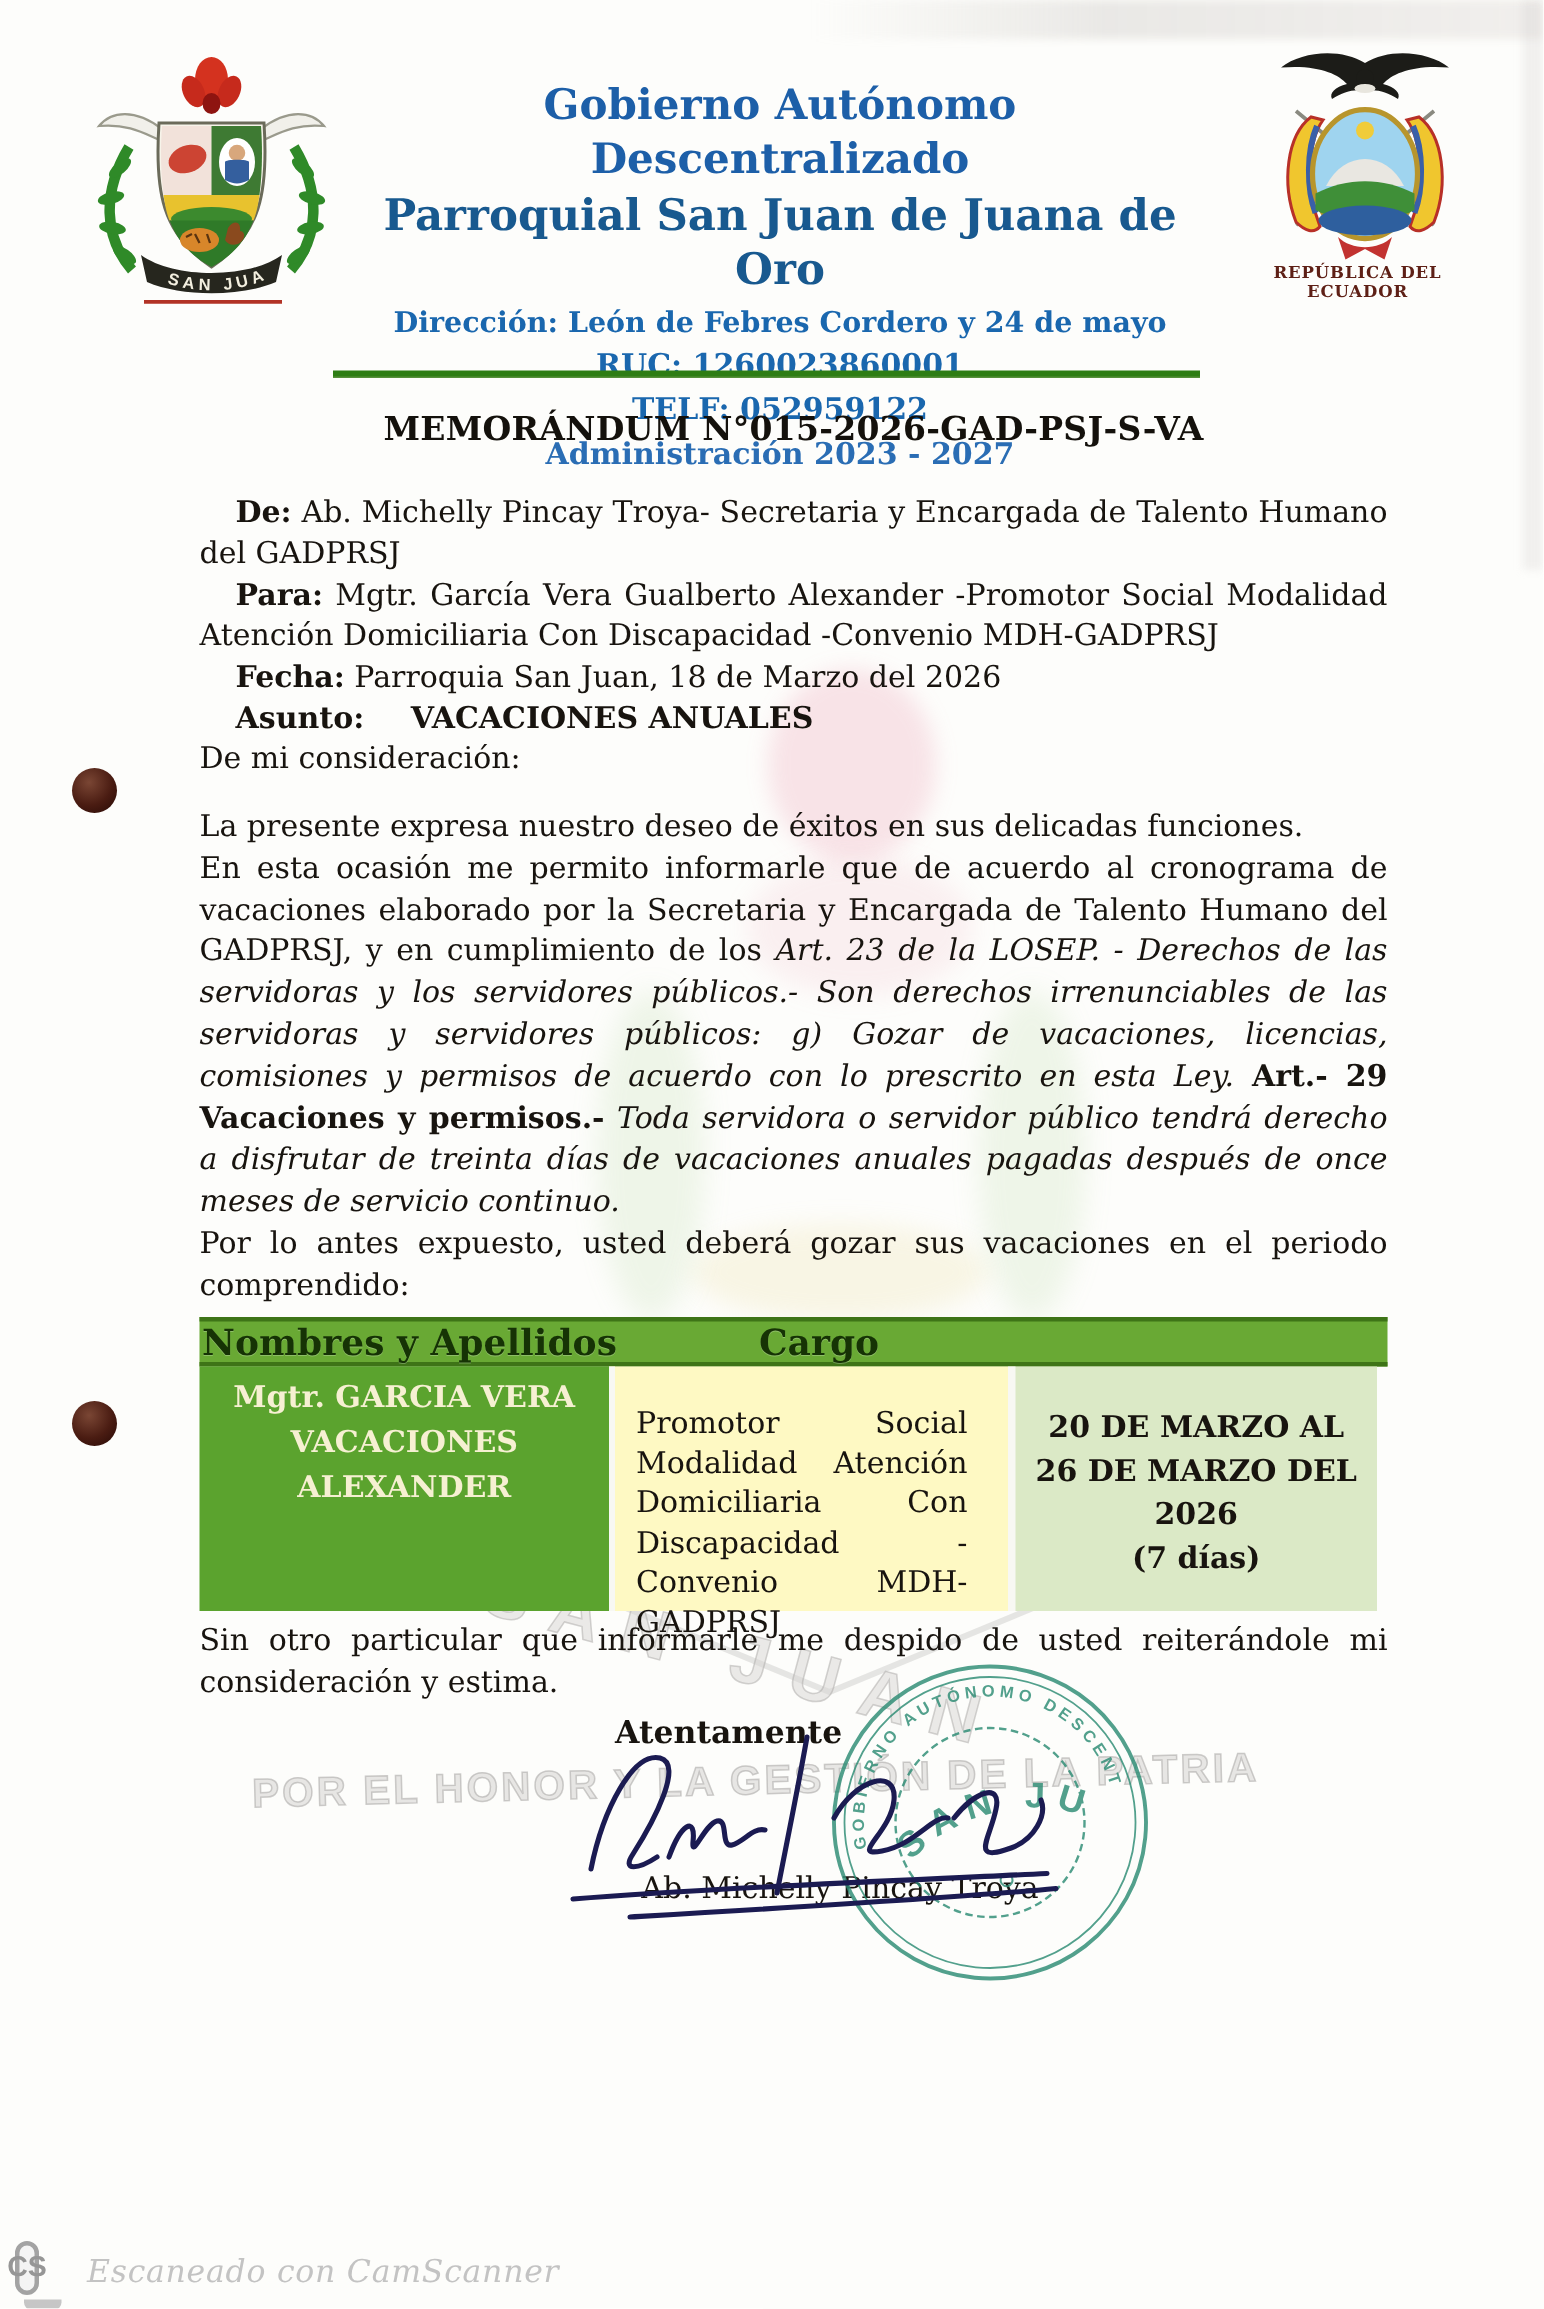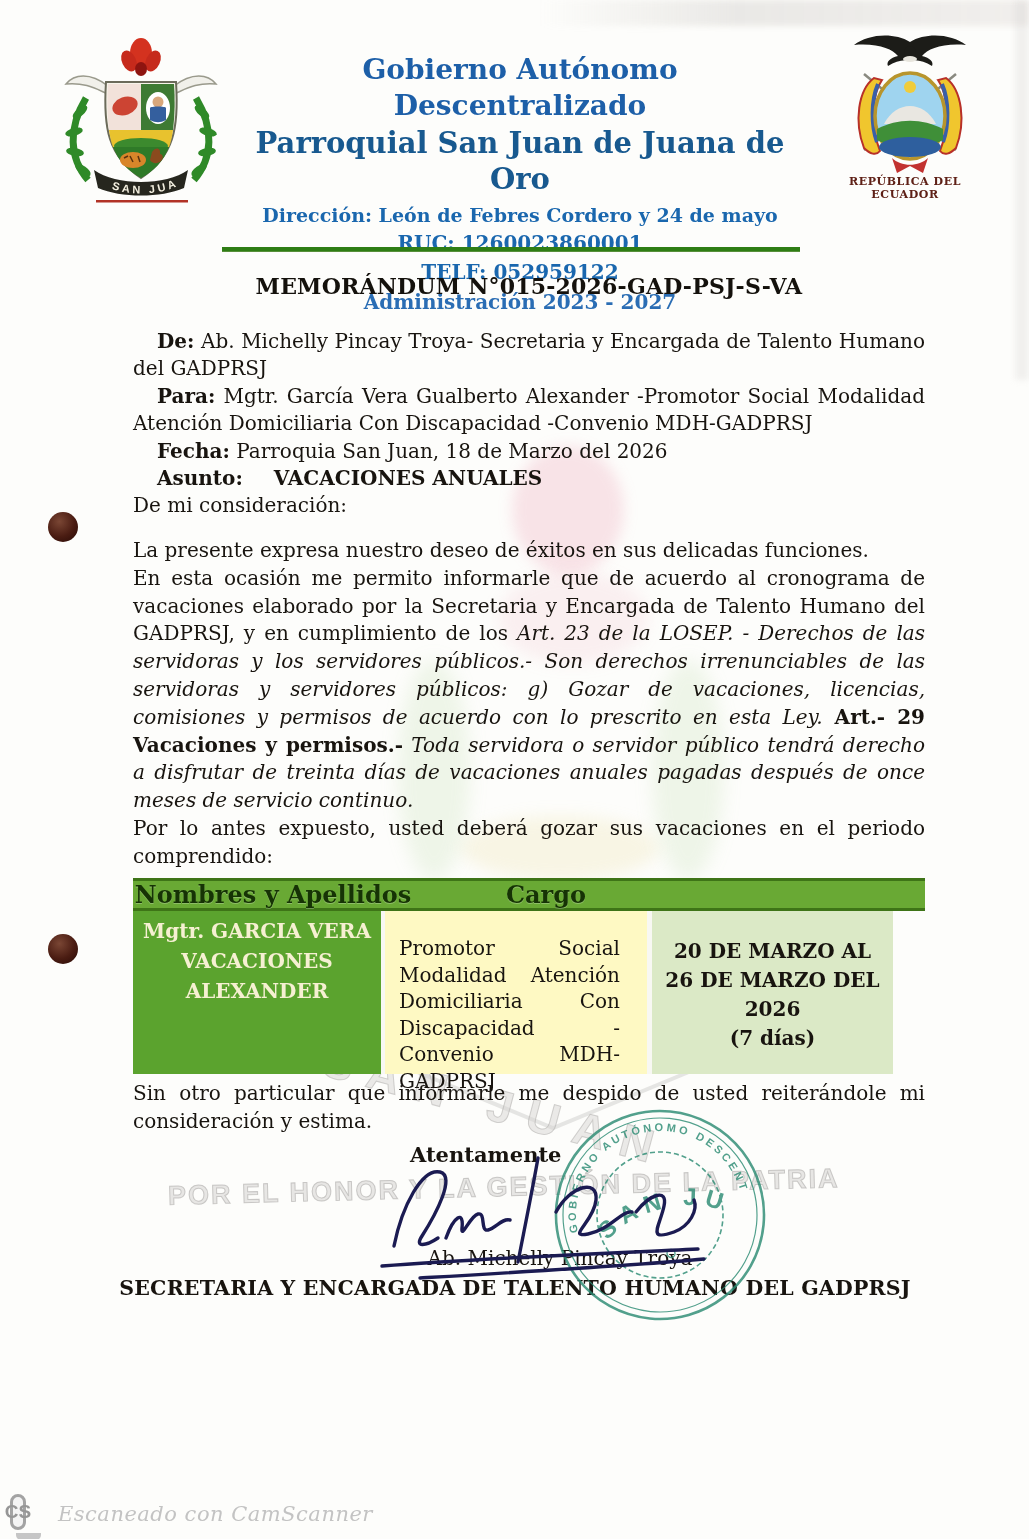--- a/index.html
+++ b/index.html
@@ -51,21 +51,21 @@
     font-size:46px;font-weight:bold;letter-spacing:15px;color:rgba(216,214,212,.50);
     -webkit-text-stroke:1px rgba(172,170,168,.5);transform:rotate(15deg);white-space:nowrap;}
   .wm-chevron{position:absolute;left:388px;top:1056px;z-index:1;}
   
   .tbl{position:absolute;left:133px;top:878px;width:792px;z-index:3;}
   .tbl-head{display:flex;height:33px;background:#69a934;border-top:3px solid #3e7417;border-bottom:3px solid #3e7417;box-sizing:border-box;}
   .th{font-weight:bold;font-size:24px;color:#163305;text-align:center;line-height:27px;
       text-shadow:0 1px 0 rgba(255,255,255,.25);}
   .th1{width:280px;} .th2{width:266px;} .th3{width:246px;}
   .tbl-body{display:flex;height:163px;}
-  .td1{width:248px;background:#5ba32e;color:#f6f0d2;font-weight:bold;text-align:center;
+  .td1{width:273px;background:#5ba32e;color:#f6f0d2;font-weight:bold;text-align:center;
        font-size:20px;padding-top:5px;line-height:30px;box-sizing:border-box;}
   .td2{width:266px;background:#fef9c3;border-left:4px solid #f8f8f3;padding:24px 27px 0 14px;
        font-size:20px;text-align:justify;line-height:26.5px;box-sizing:border-box;}
   .td3{width:246px;background:#dbe9c6;border-left:5px solid #f8f8f3;text-align:center;font-weight:bold;
        font-size:20px;padding:26px 6px 0 6px;line-height:29px;box-sizing:border-box;}
   
   .closing{position:absolute;left:133px;top:1080px;width:792px;z-index:3;}
   .closing p{margin:0;font-size:20px;line-height:27.6px;text-align:justify;}
   .signoff{position:absolute;left:410px;top:1142px;font-size:21px;font-weight:bold;z-index:4;text-align:center;}
   .sig-svg{position:absolute;left:360px;top:1150px;z-index:6;}
@@ -231,19 +231,18 @@
       <path d="M86,88 C94,66 104,60 102,78 C101,90 110,66 118,64 C126,62 120,82 128,80 C136,78 142,68 150,70"></path>
       <path d="M178,8 C172,42 163,86 158,112"></path>
       <path d="M196,62 C210,36 238,28 236,50 C234,72 206,88 228,84 C250,80 262,60 272,62"></path>
       <path d="M276,62 C290,44 308,38 304,56 C300,76 286,92 314,82 C330,76 338,60 334,50"></path>
       <path d="M22,116 C120,108 258,103 338,99"></path>
       <path d="M60,128 C162,122 282,115 344,109"></path>
     </g>
   </svg>
 
   <div class="signer-name">Ab. Michelly Pincay Troya</div>
-  <div class="signer-title">SECRETARIA Y ENCARGADA DE TALENTO HUMANO DEL GADPRSJ</div>
 
   <div class="cs-badge">CS</div>
   <div class="cs-fold"></div>
   <div class="cs-caption">Escaneado con CamScanner</div>
 
 </div>
 
 </body></html>

